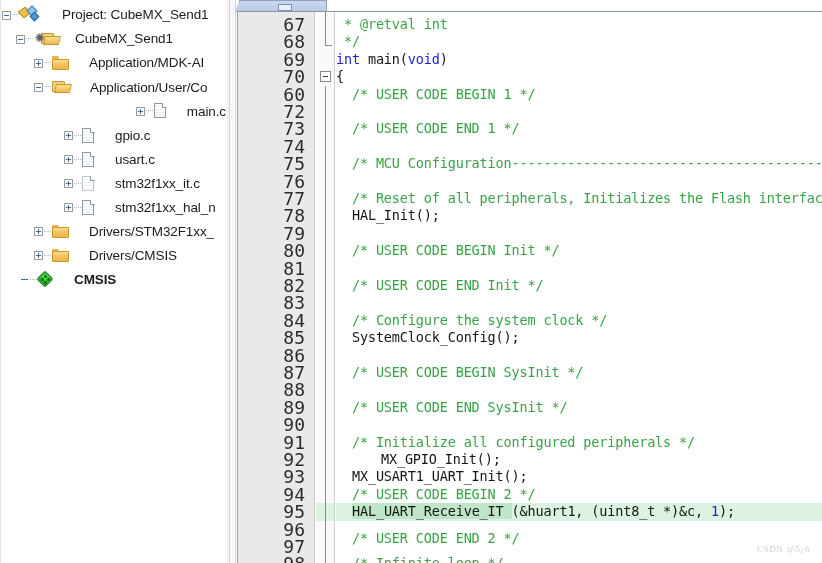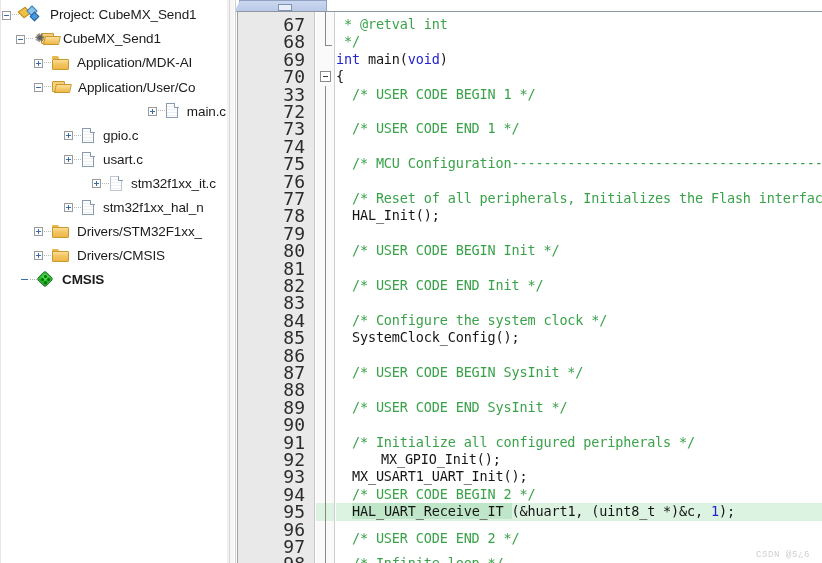--- a/index.html
+++ b/index.html
@@ -40,21 +40,21 @@
     box-sizing:border-box;
   }
   .tw::before{
     content:"";position:absolute;left:1px;right:1px;top:3px;height:1px;background:#3b6ea5;
   }
   .tw.plus::after{
     content:"";position:absolute;top:1px;bottom:1px;left:3px;width:1px;background:#3b6ea5;
   }
   .tw.none{border:0;background:transparent;}
   .dots{flex:0 0 auto;height:1px;border-top:1px dotted #b9b9b9;margin:0 1px;}
-  .lbl{margin-left:8px;letter-spacing:-0.1px;}
+  .lbl{margin-left:20px;letter-spacing:-0.1px;}
 
   
   .ico{position:relative;flex:0 0 auto;display:inline-block;}
 
   .ico-folder{width:17px;height:14px;}
   .ico-folder .tabf{position:absolute;left:0;top:0;width:7px;height:3px;background:#e8b84b;border-radius:1px 2px 0 0;}
   .ico-folder .body{position:absolute;left:0;top:2.5px;width:17px;height:11px;
      background:linear-gradient(#fbdf96 0%, #f3c461 45%, #eeb84a 100%);
      border:1px solid #c9972f;border-radius:1px;box-sizing:border-box;}
 
@@ -146,23 +146,23 @@
   .num{color:#2323cf;}
   .sel{background:#bfe6c8;}
 
   
   .fvline{position:absolute;width:1px;background:#8a8a8a;}
   .fcorner{position:absolute;width:7px;height:1px;background:#8a8a8a;}
   .fbox{position:absolute;width:11px;height:11px;border:1px solid #8a8a8a;background:#ffffff;box-sizing:border-box;}
   .fbox::before{content:"";position:absolute;left:2px;right:2px;top:4px;height:1px;background:#3a3a3a;}
 
   #watermark{
-    position:absolute;right:12px;bottom:3px;
+    position:absolute;right:12px;bottom:9px;
     font-size:9px;color:#cfcfcf;letter-spacing:.6px;
-    font-family:Liberation Mono, monospace;
+    font-family:Liberation Serif, serif;
   }
   
   #leftedge{position:absolute;left:0;top:0;width:1px;height:563px;background:#e6e6e6;}
 </style>
 </head>
 <body>
 
 <div id="app">
 
   <div id="project-pane">
@@ -242,21 +242,21 @@
           <span class="tw plus"></span>
           <span class="dots" style="width: 7px;"></span>
           <span style="display: inline-flex; align-items: center;">
             <span class="ico ico-file">
               <span class="pg"></span>
               <span class="fold"></span>
             </span>
           </span>
           <span class="lbl">usart.c</span>
         </div>
-        <div class="trow" style="padding-left: 92px;">
+        <div class="trow" style="padding-left: 64px;">
           <span class="tw plus"></span>
           <span class="dots" style="width: 7px;"></span>
           <span style="display: inline-flex; align-items: center;">
             <span class="ico ico-file dim">
               <span class="pg"></span>
               <span class="fold"></span>
             </span>
           </span>
           <span class="lbl">stm32f1xx_it.c</span>
         </div>
@@ -319,21 +319,21 @@
         <span class="ticon"></span>
       </div>
     </div>
 
     <div id="editor">
       <div id="gutter-num">
           <div class="ln" style="top: 4px;">67</div>
           <div class="ln" style="top: 21.4px;">68</div>
           <div class="ln" style="top: 38.8px;">69</div>
           <div class="ln" style="top: 56.2px;">70</div>
-          <div class="ln" style="top: 73.6px;">33</div>
+          <div class="ln" style="top: 73.6px;">60</div>
           <div class="ln" style="top: 91px;">72</div>
           <div class="ln" style="top: 108.4px;">73</div>
           <div class="ln" style="top: 125.8px; margin-left: 24px;">74</div>
           <div class="ln" style="top: 143.2px;">75</div>
           <div class="ln" style="top: 160.6px;">76</div>
           <div class="ln" style="top: 178px;">77</div>
           <div class="ln" style="top: 195.4px;">78</div>
           <div class="ln" style="top: 212.8px;">79</div>
           <div class="ln" style="top: 230.2px;">80</div>
           <div class="ln" style="top: 247.6px;">81</div>

